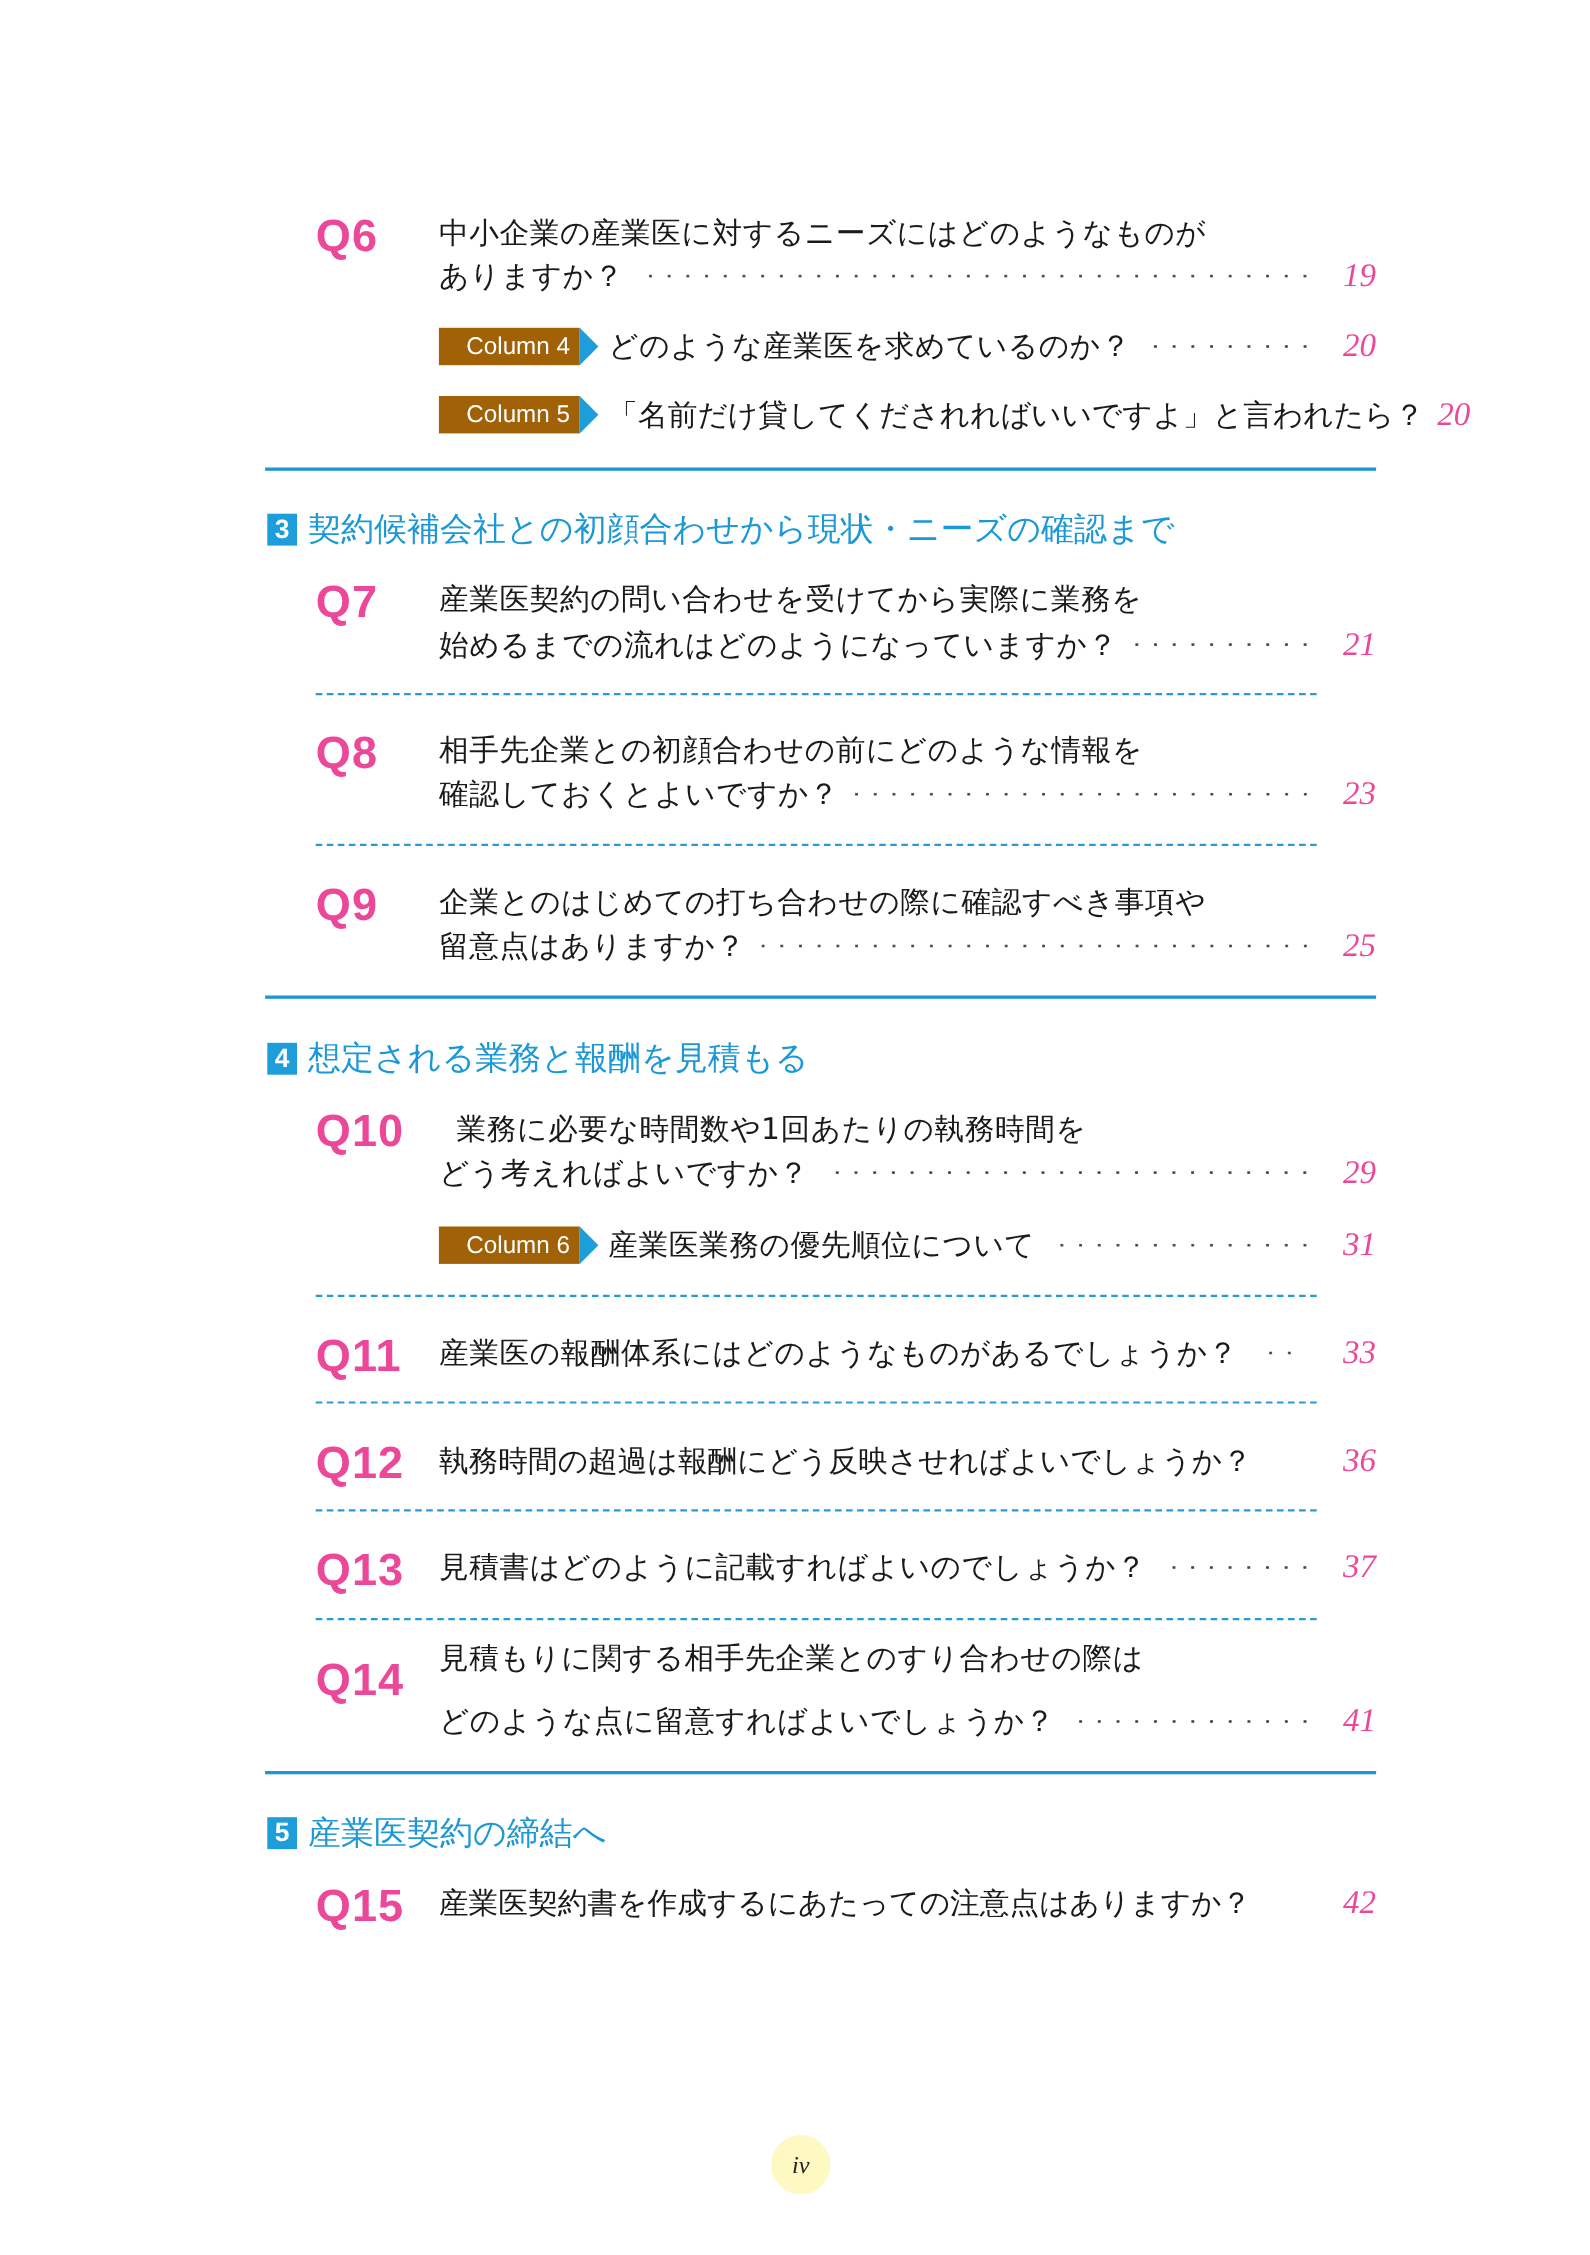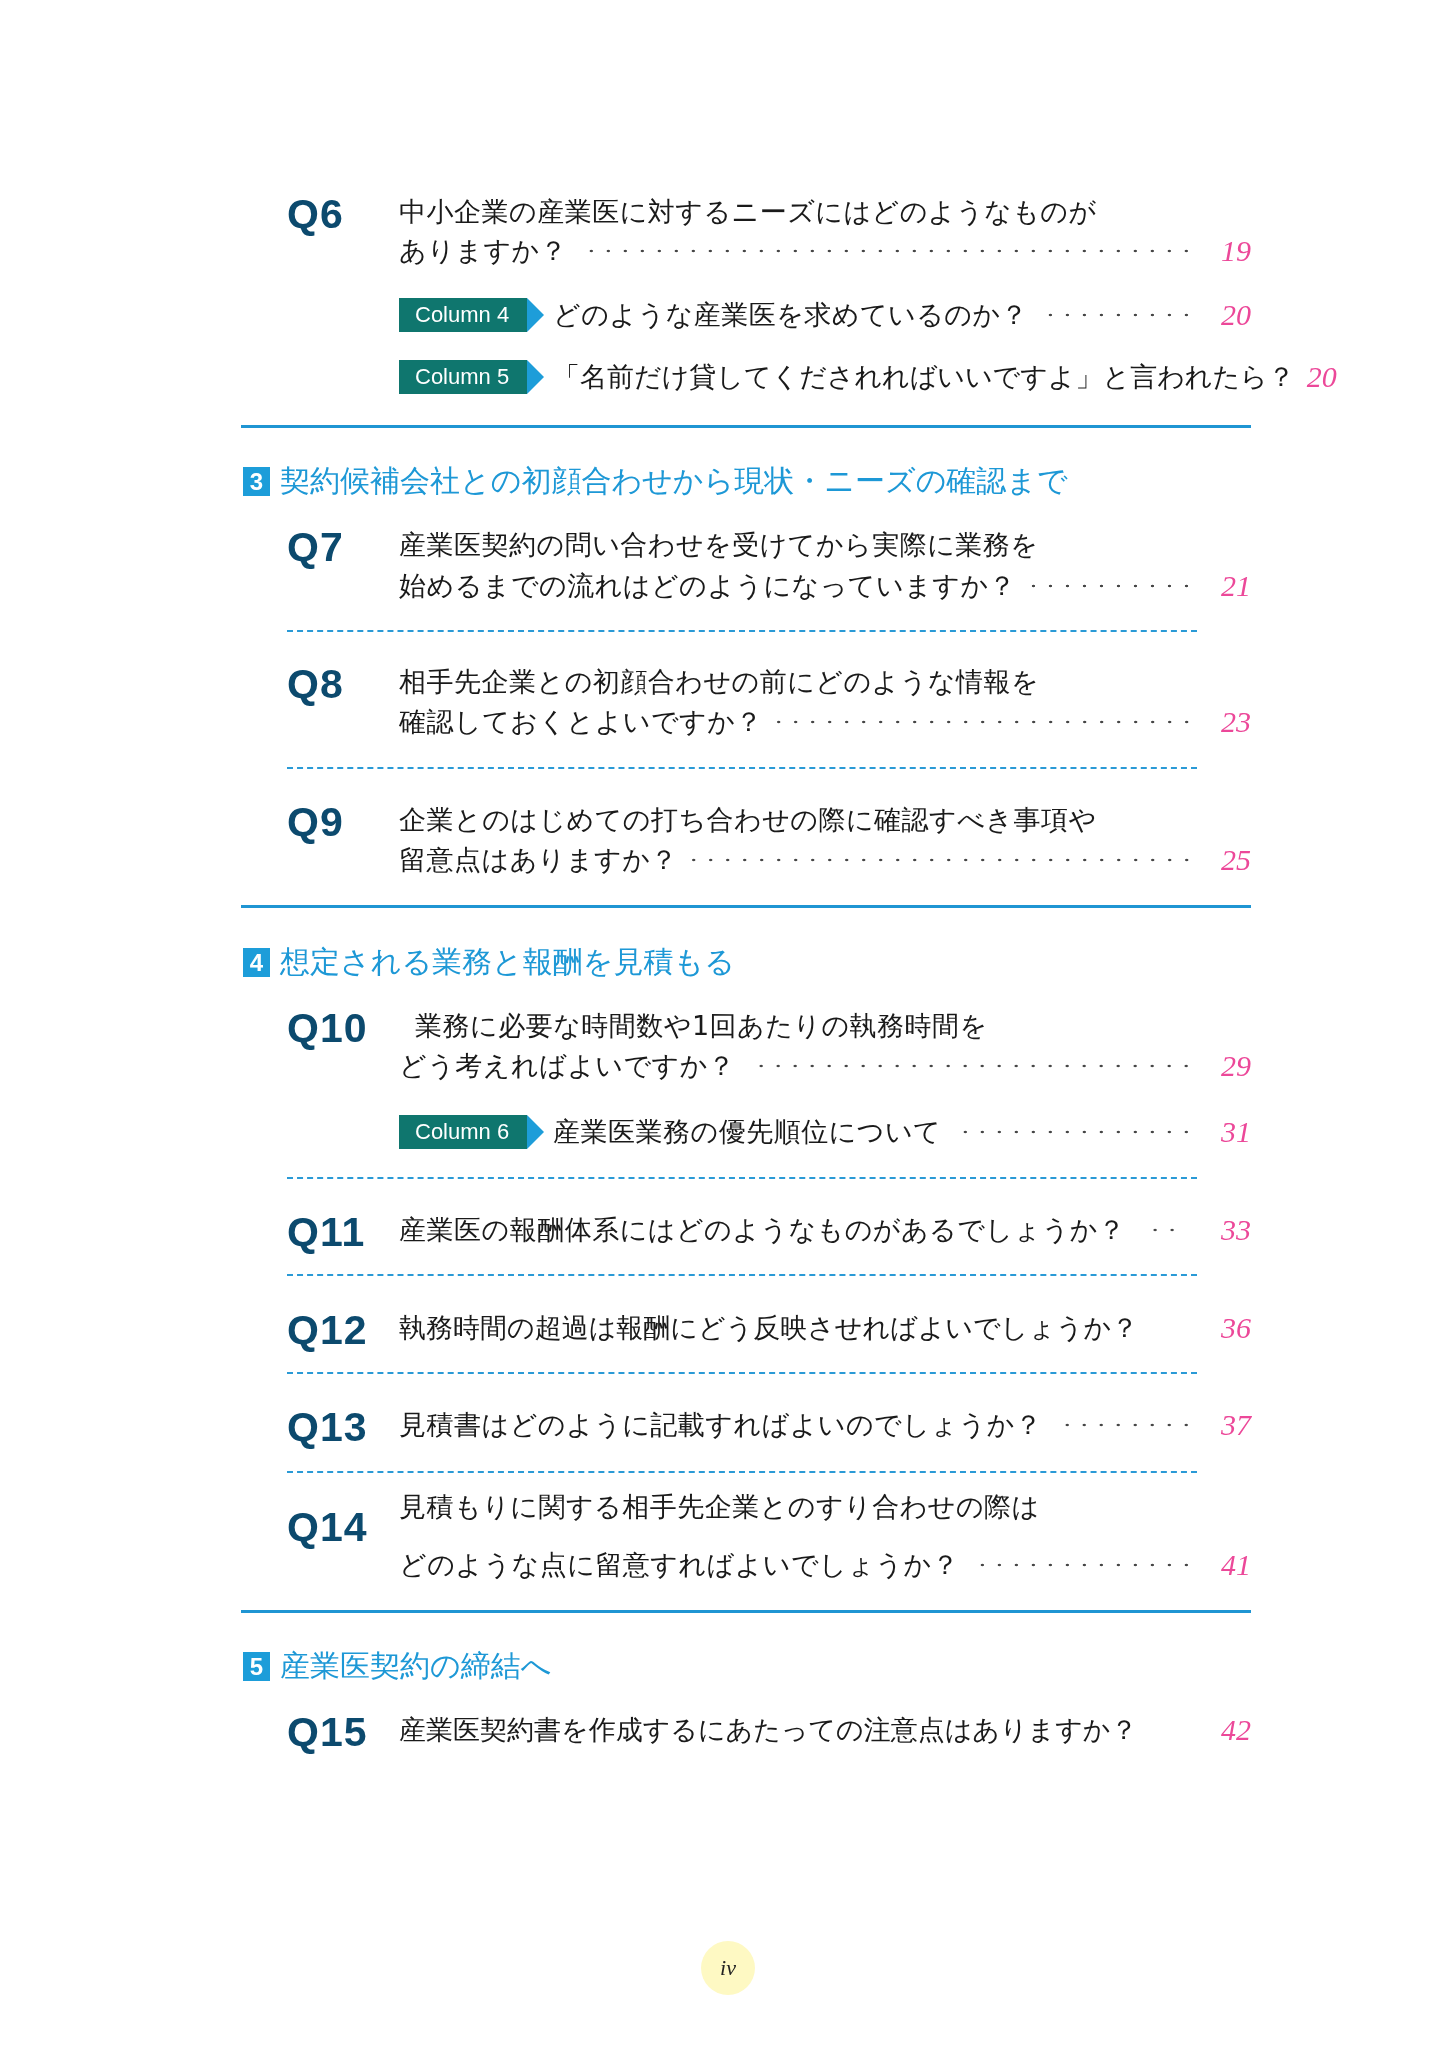--- a/index.html
+++ b/index.html
@@ -1,31 +1,31 @@
 <!DOCTYPE html>
 <html><head>
 <meta charset="utf-8">
 <style>
   html, body { margin:0; padding:0; background:#ffffff; }
   body { width:1445px; height:2050px; position:relative; overflow:hidden;
          font-family:"DejaVu Sans","Liberation Sans",sans-serif; color:#1a1a1a; }
-  .qnum { position:absolute; left:287px; color:#0c4a6e; font-family:"Liberation Sans","DejaVu Sans",sans-serif;
+  .qnum { position:absolute; left:287px; color:#ec4899; font-family:"Liberation Sans","DejaVu Sans",sans-serif;
           font-weight:bold; font-size:41px; line-height:44px; letter-spacing:1px; }
   .line { position:absolute; left:399px; width:852px; height:40px; display:flex; align-items:center;
           font-size:27px; white-space:nowrap; }
   .line .txt { flex:0 0 auto; letter-spacing:0.5px; }
   .line .dots { flex:1 1 auto; margin:0 14px 0 14px; height:4px;
           background-image:radial-gradient(circle, #444 1.1px, transparent 1.6px);
           background-size:17px 4px; background-repeat:repeat-x; background-position:right center; }
   .line .pg { flex:0 0 auto; width:42px; text-align:right; font-family:"Liberation Serif","DejaVu Serif",serif;
           font-style:italic; font-size:30px; color:#ec4899; }
   .col-line { left:399px; }
-  .badge { flex:0 0 auto; position:relative; height:34px; width:128px; background:#0f766e; color:#fff;
+  .badge { flex:0 0 auto; position:relative; height:34px; width:128px; background:#a16207; color:#fff;
           font-family:"Liberation Sans","DejaVu Sans",sans-serif; font-size:22px; line-height:34px;
-          padding-left:16px; box-sizing:border-box; margin-right:26px; }
+          padding-left:16px; box-sizing:border-box; margin-right:26px;text-align:center; }
   .badge::after { content:""; position:absolute; right:-17px; top:0; width:0; height:0;
           border-top:17px solid transparent; border-bottom:17px solid transparent; border-left:17px solid #1d9dd9; }
   .solid { position:absolute; left:241px; width:1010px; height:3px; background:#1f95d3; }
   .dashed { position:absolute; left:287px; width:910px; height:0; border-top:2px dashed #2a9ad6; }
   .sec { position:absolute; left:243px; height:40px; display:flex; align-items:center; color:#1d98d6;
           font-size:30px; white-space:nowrap; }
   .sec .num { display:inline-block; width:27px; height:29px; background:#1d9dd9; color:#fff; font-weight:bold;
           font-family:"Liberation Sans","DejaVu Sans",sans-serif; font-size:24px; line-height:29px; text-align:center;
           margin-right:10px; }
   .pagecirc { position:absolute; left:701px; top:1941px; width:54px; height:54px; border-radius:50%;

